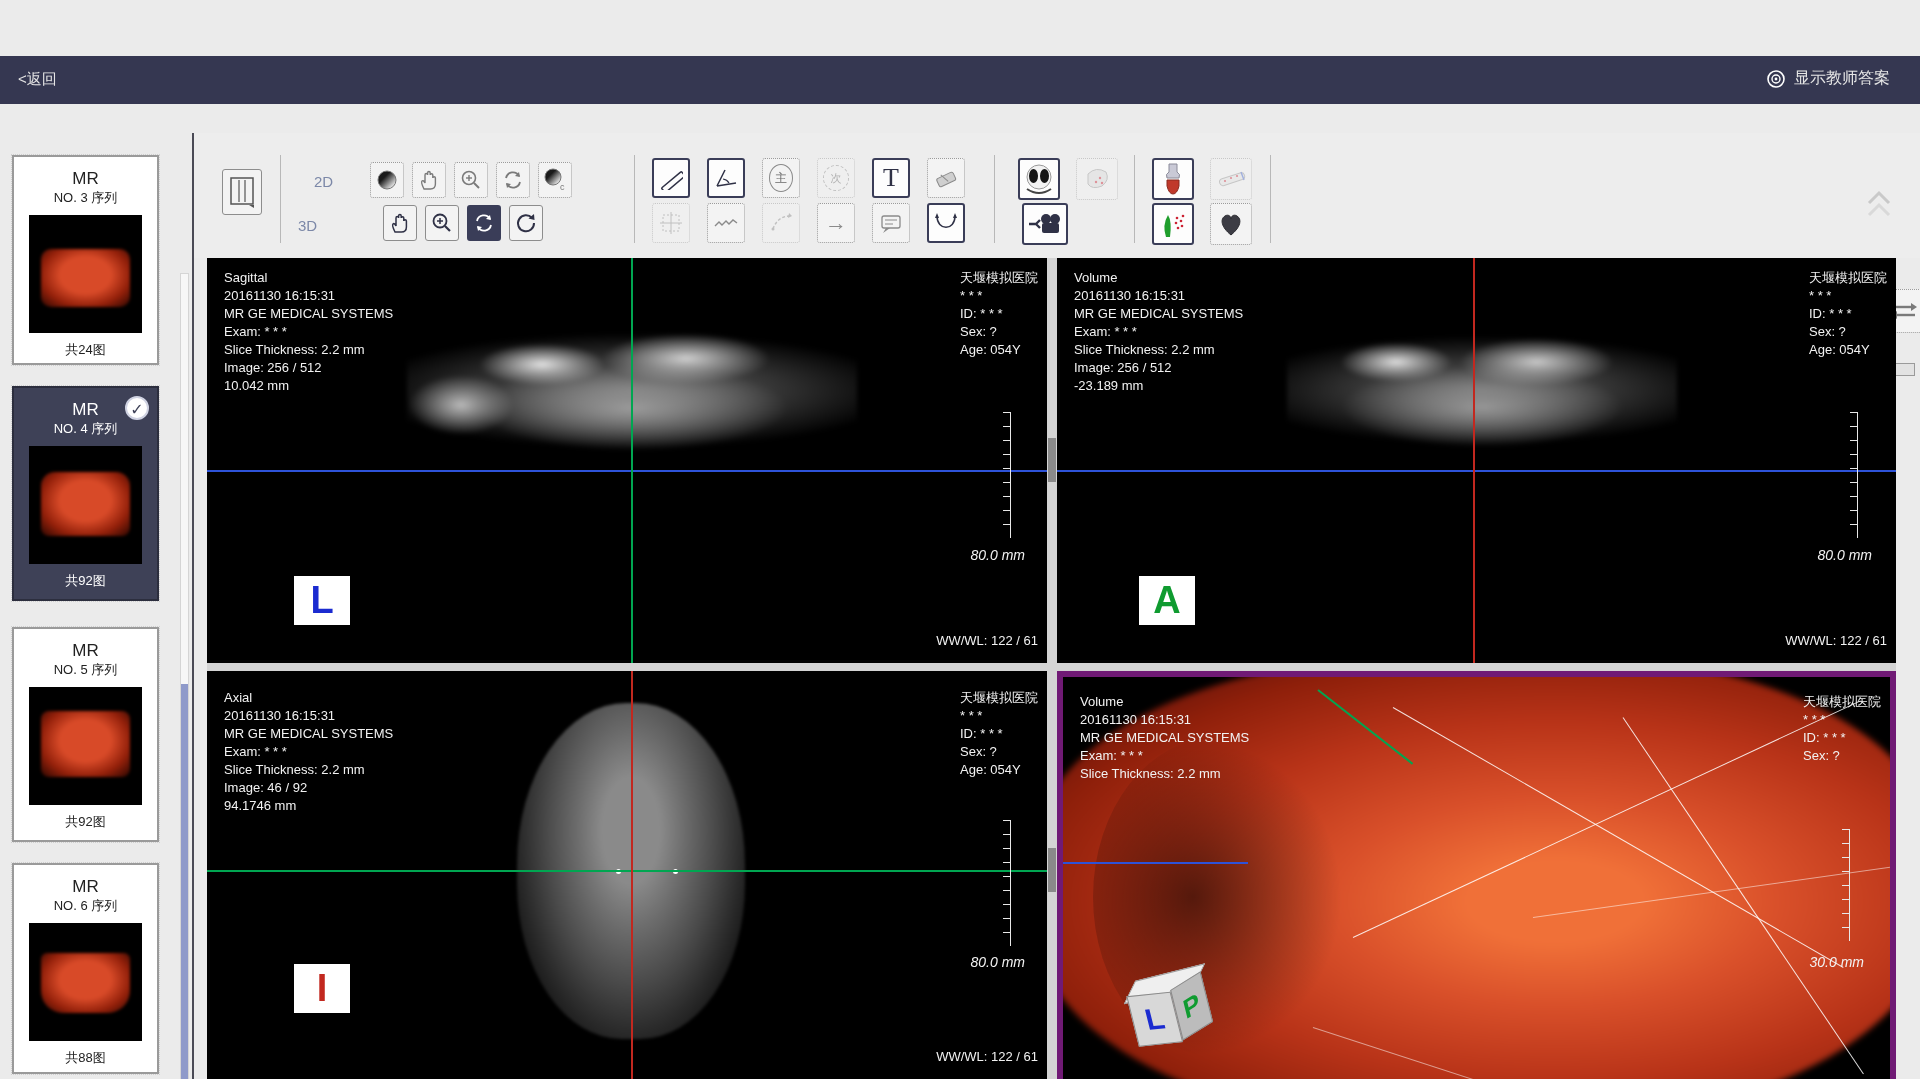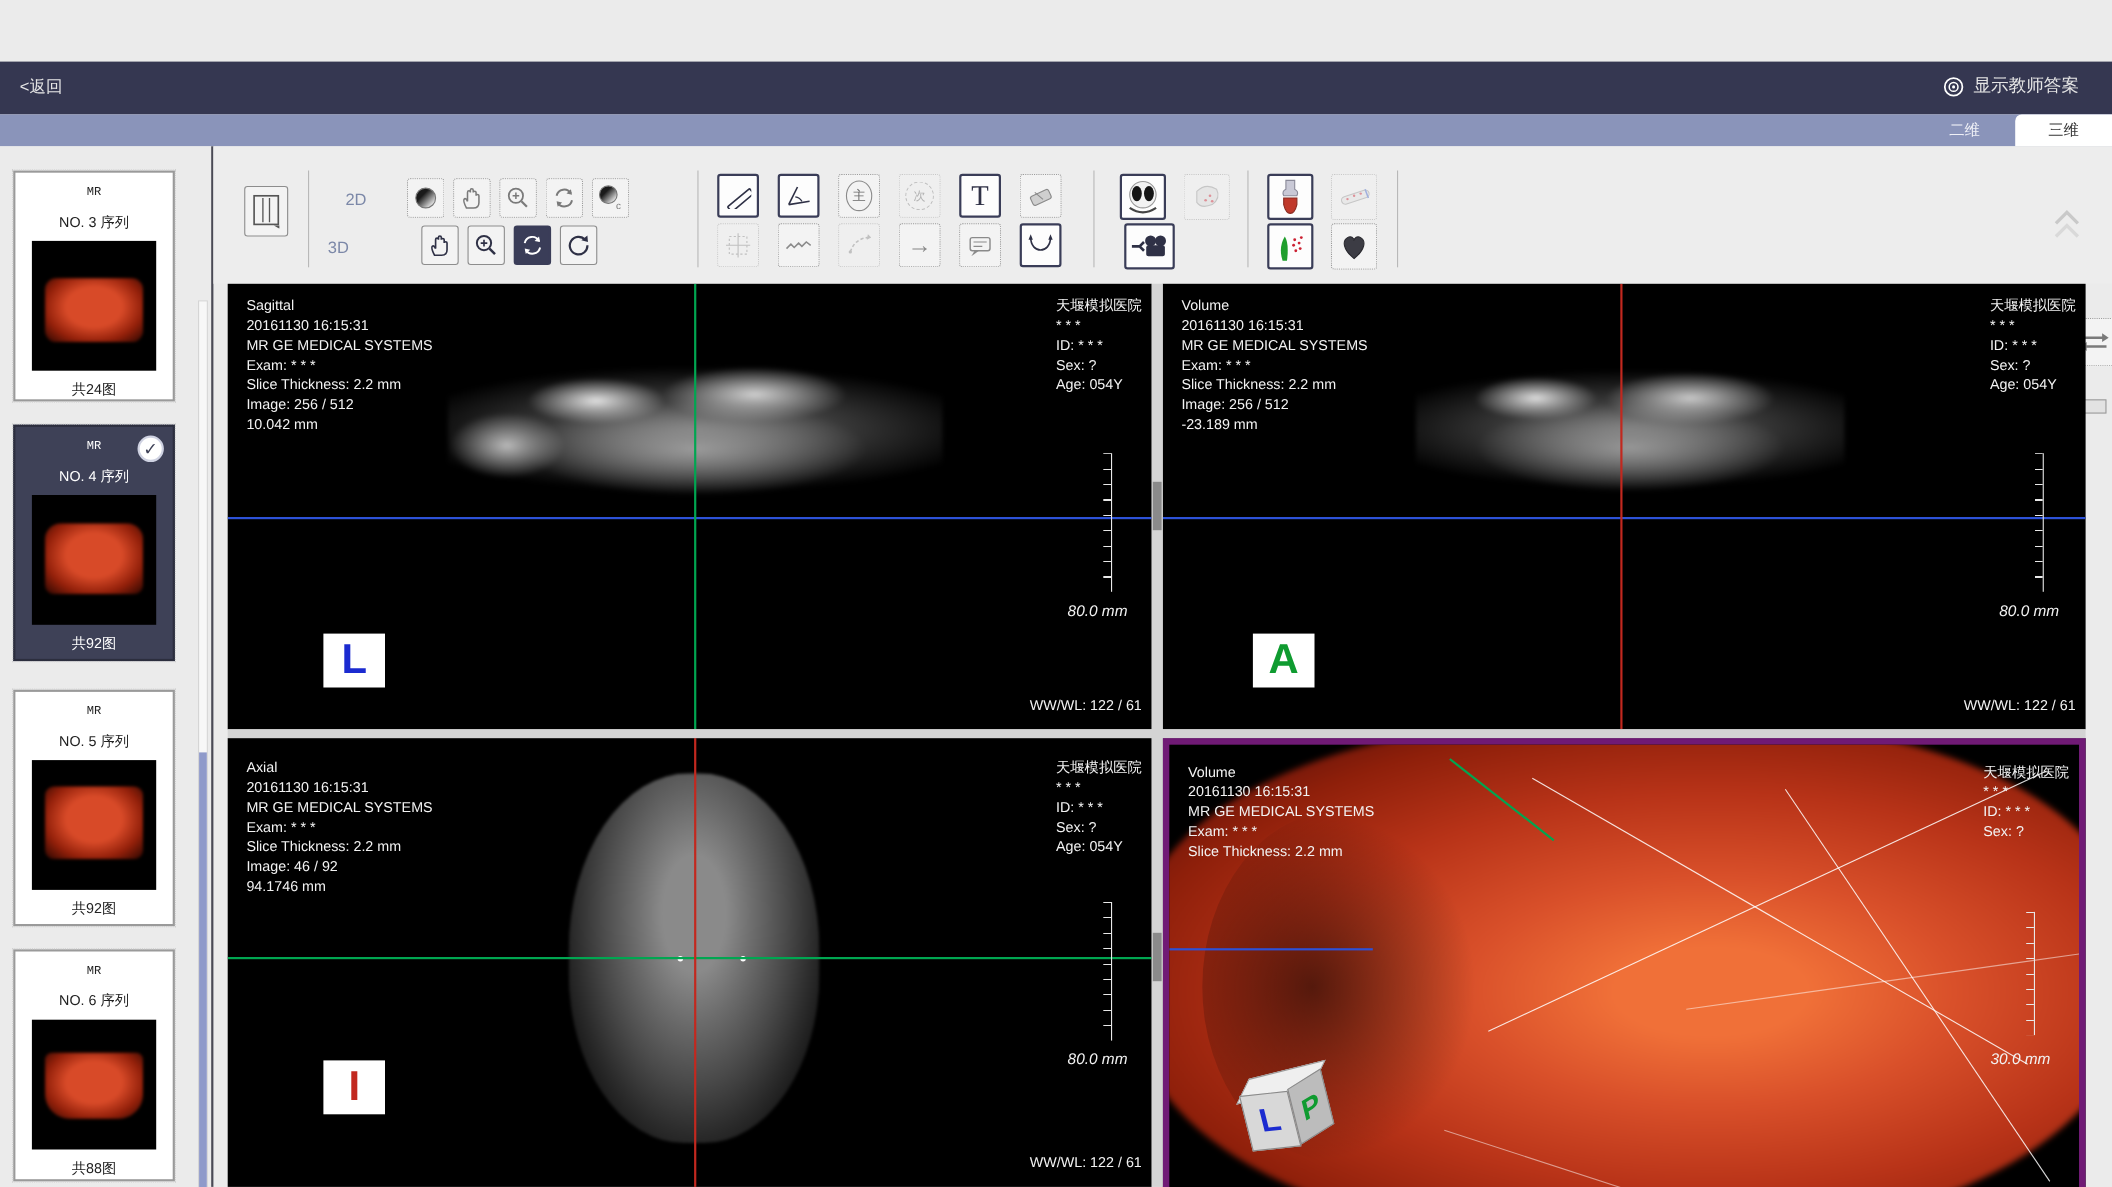--- a/index.html
+++ b/index.html
@@ -26,22 +26,22 @@
   .tab-2d { right:92px; width:84px; color:#f0f1f7; cursor:pointer; }
   .tab-3d { right:0; width:88px; background:#fff; color:#333; border-radius:6px 0 0 0; cursor:pointer; }
 
   
   .sidebar { position:absolute; left:0; top:133px; width:192px; height:946px; background:#ebebeb; }
   .side-divider { position:absolute; left:192px; top:133px; width:2px; height:946px; background:#4a4a55; }
   .sscroll { position:absolute; left:180px; top:140px; width:9px; height:939px; background:#f7f7f7; border:1px solid #d5d5d5; }
   .sscroll .thumb { position:absolute; left:0; top:410px; width:7px; height:529px; background:#8f9aca; }
   .card { position:absolute; left:12px; width:147px; background:#fff; border:2px solid #9a9a9a;
     outline:1px dotted #cfcfcf; color:#222; text-align:center; font-size:12px; cursor:pointer; }
-  .card .mod { margin-top:12px; font-family:Liberation Mono, monospace; font-size:11px; }
-  .card .ser { margin-top:12px; font-size:13px; }
+  .card .mod { margin-top:12px; font-family:Liberation Sans, sans-serif; font-size:17px; }
+  .card .ser { margin-top:0; font-size:13px; }
   .card .timg { margin:8px auto 0; width:113px; height:118px; background:#000; position:relative; overflow:hidden; }
   .card .blob { position:absolute; left:12px; right:12px; top:28px; height:62px; border-radius:10px;
     background:radial-gradient(ellipse at 50% 45%, #d84a28 0 40%, #93200a 70%, #3a0a02 95%);
     filter:blur(1.5px); }
   .card .cnt { margin:8px 0 12px; font-size:13px; }
   .card.sel { background:#3e4157; color:#fff; border-color:#2c2e3e; }
   .chk { position:absolute; right:8px; top:8px; width:24px; height:24px; border-radius:50%;
     background:#fff; color:#3e4157; font-size:16px; line-height:24px; text-align:center; border:2px solid #cfd2e2; }
 
   
@@ -112,24 +112,20 @@
     <div class="teacher-btn">
       <svg width="20" height="20" viewBox="0 0 20 20">
         <circle cx="10" cy="10" r="8" fill="none" stroke="#fff" stroke-width="1.6"></circle>
         <circle cx="10" cy="10" r="4" fill="none" stroke="#fff" stroke-width="1.4"></circle>
         <circle cx="10" cy="10" r="1.4" fill="#fff"></circle>
       </svg>
       <span>显示教师答案</span>
     </div>
   </div>
 
-  <div class="tabstrip">
-    <div class="tab tab-2d">二维</div>
-    <div class="tab tab-3d">三维</div>
-  </div>
 
   <div class="sidebar">
     <div class="card" style="top:22px;height:210px;">
       <div class="mod">MR</div>
       <div class="ser">NO. 3 序列</div>
       <div class="timg">
           <div class="blob" style="top:34px;height:58px;"></div>
         </div>
       <div class="cnt">共24图</div>
     </div>

